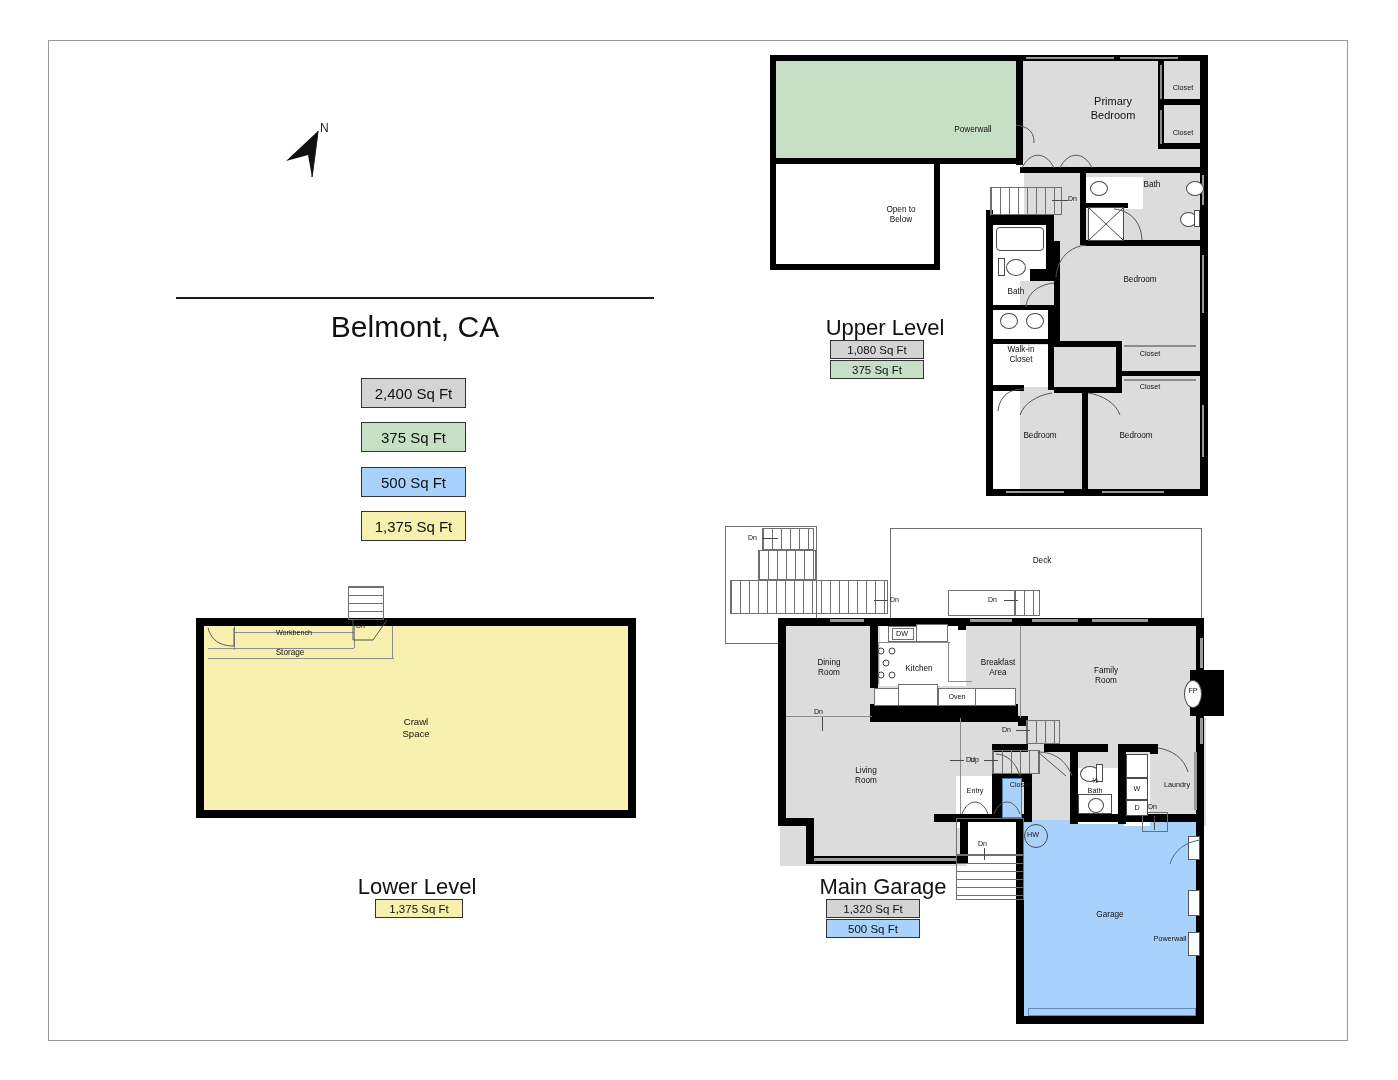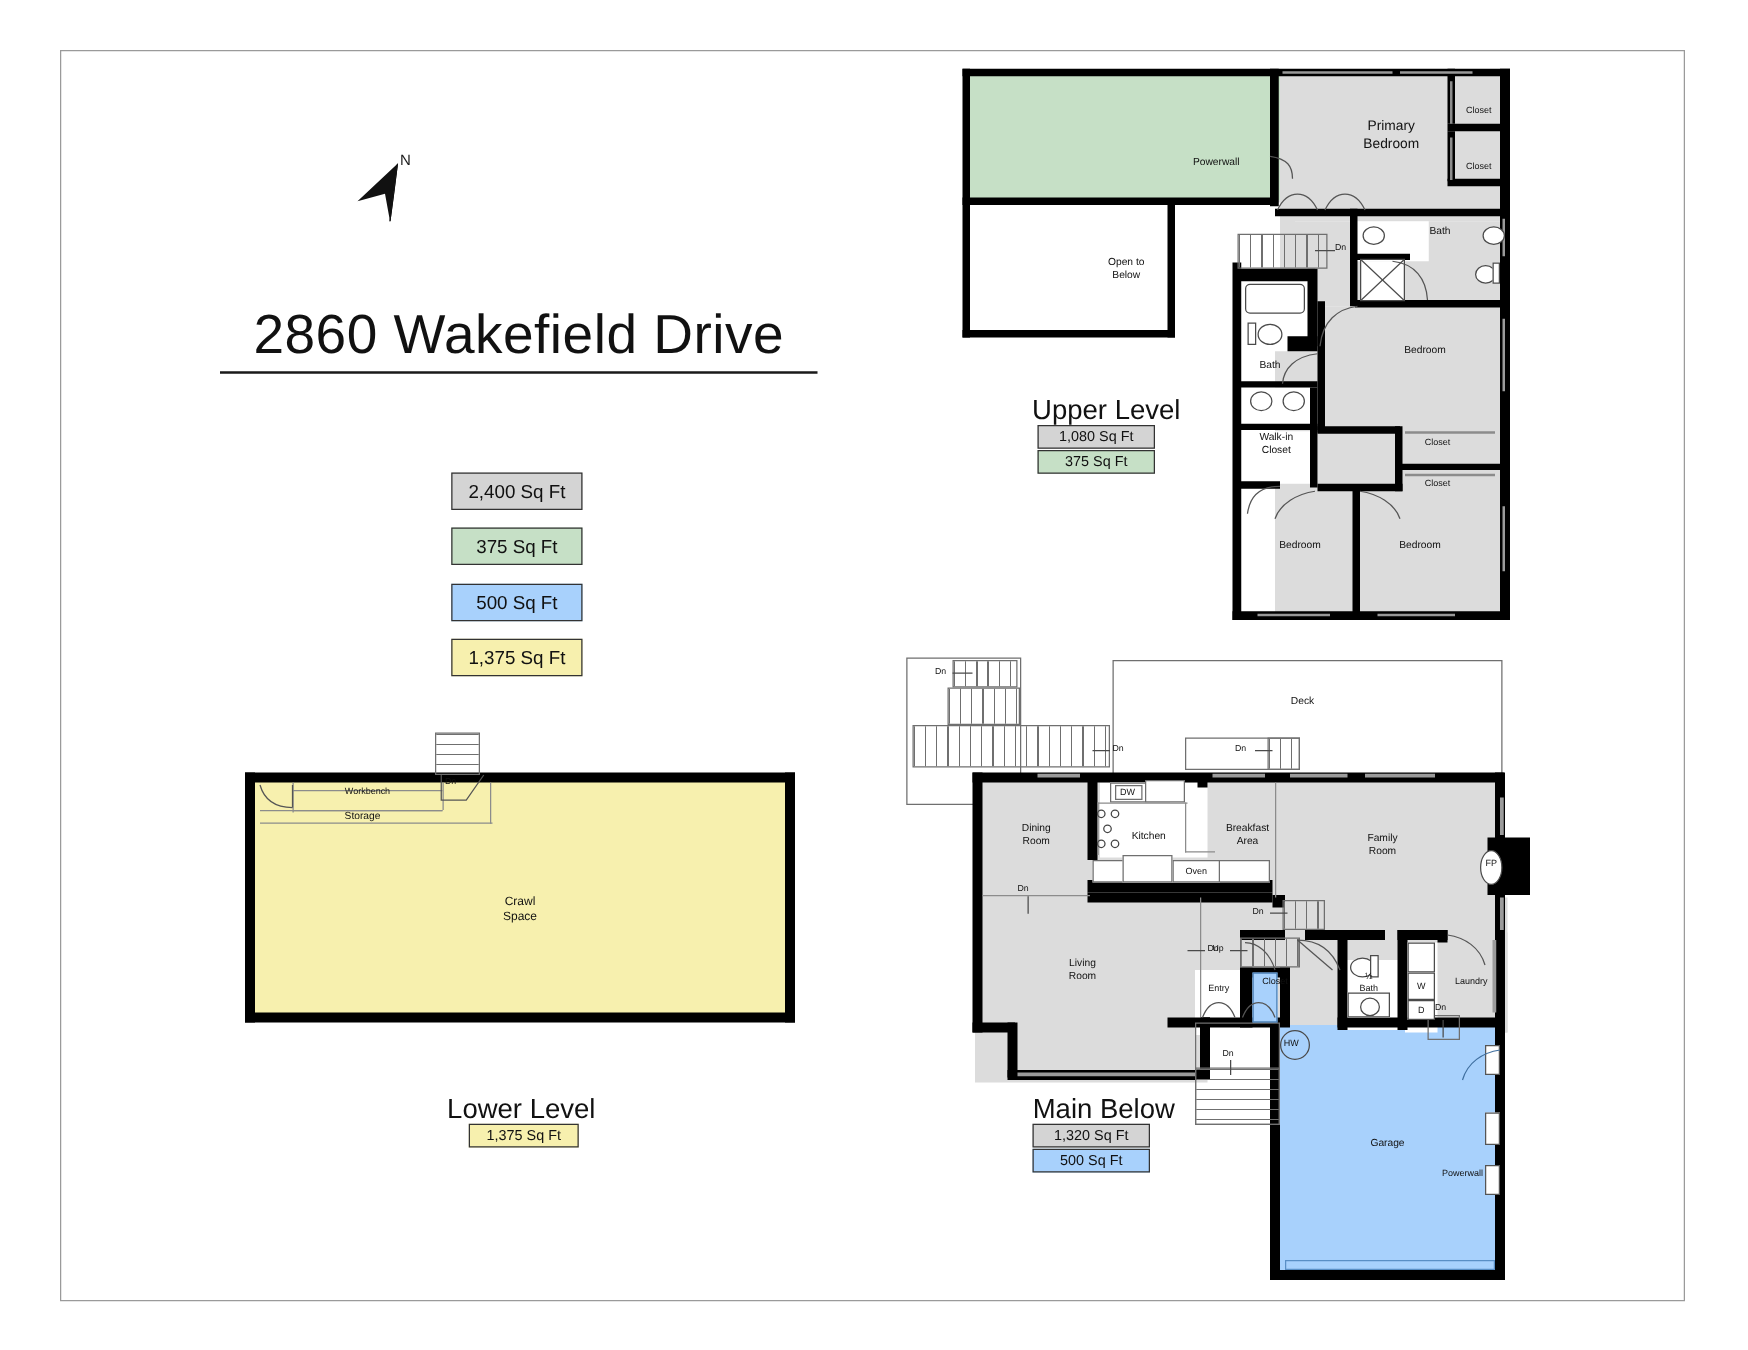--- a/index.html
+++ b/index.html
@@ -75,22 +75,22 @@
 
 
   <div class="abs" id="compass">
     <svg width="60" height="60" viewBox="0 0 60 60">
       <polygon points="36,6 30,52 26,30 4,36" fill="#111"></polygon>
       <polygon points="36,6 30,52 33,30" fill="#fff" stroke="#111" stroke-width="0.8"></polygon>
     </svg>
     <span class="n">N</span>
   </div>
 
-  <div class="abs" id="title">2860 Wakefield Drive</div>
   <div class="abs" id="title-rule"></div>
+  <div class="abs" id="subtitle">Belmont, CA</div>
 
   <div class="legend-chip" style="left:361px;top:378px;background:#d4d4d4;">2,400 Sq Ft</div>
   <div class="legend-chip" style="left:361px;top:422px;background:#c6e0c6;">375 Sq Ft</div>
   <div class="legend-chip" style="left:361px;top:467px;background:#a8d1fc;">500 Sq Ft</div>
   <div class="legend-chip" style="left:361px;top:511px;background:#f7f0ae;">1,375 Sq Ft</div>
 
   <div class="abs" style="left:768px;top:55px;width:440px;height:445px;">
 
     <div class="fill gray" style="left:252px;top:4px;width:184px;height:118px;"></div>
     <div class="fill gray" style="left:252px;top:122px;width:184px;height:68px;"></div>
@@ -470,17 +470,17 @@
     <div class="rl xs" style="left:382px;top:262px;width:50px;">Laundry</div>
     <div class="rl sm" style="left:300px;top:392px;width:80px;">Garage</div>
 
     <div class="rl xs" style="left:120px;top:111px;width:24px;">DW</div>
     <div class="rl xs" style="left:170px;top:174px;width:34px;">Oven</div>
     <div class="rl xs" style="left:358px;top:266px;width:18px;">W</div>
     <div class="rl xs" style="left:358px;top:285px;width:18px;">D</div>
     <div class="rl xs" style="left:414px;top:168px;width:18px;">FP</div>
   </div>
 
-  <div class="lvl-name" style="left:788px;top:874px;width:190px;">Main Below</div>
+  <div class="lvl-name" style="left:788px;top:874px;width:190px;">Main Garage</div>
   <div class="lvl-chip" style="left:826px;top:899px;width:94px;background:#d4d4d4;">1,320 Sq Ft</div>
   <div class="lvl-chip" style="left:826px;top:919px;width:94px;background:#a8d1fc;">500 Sq Ft</div>
 
 </div>
 
 </body></html>

